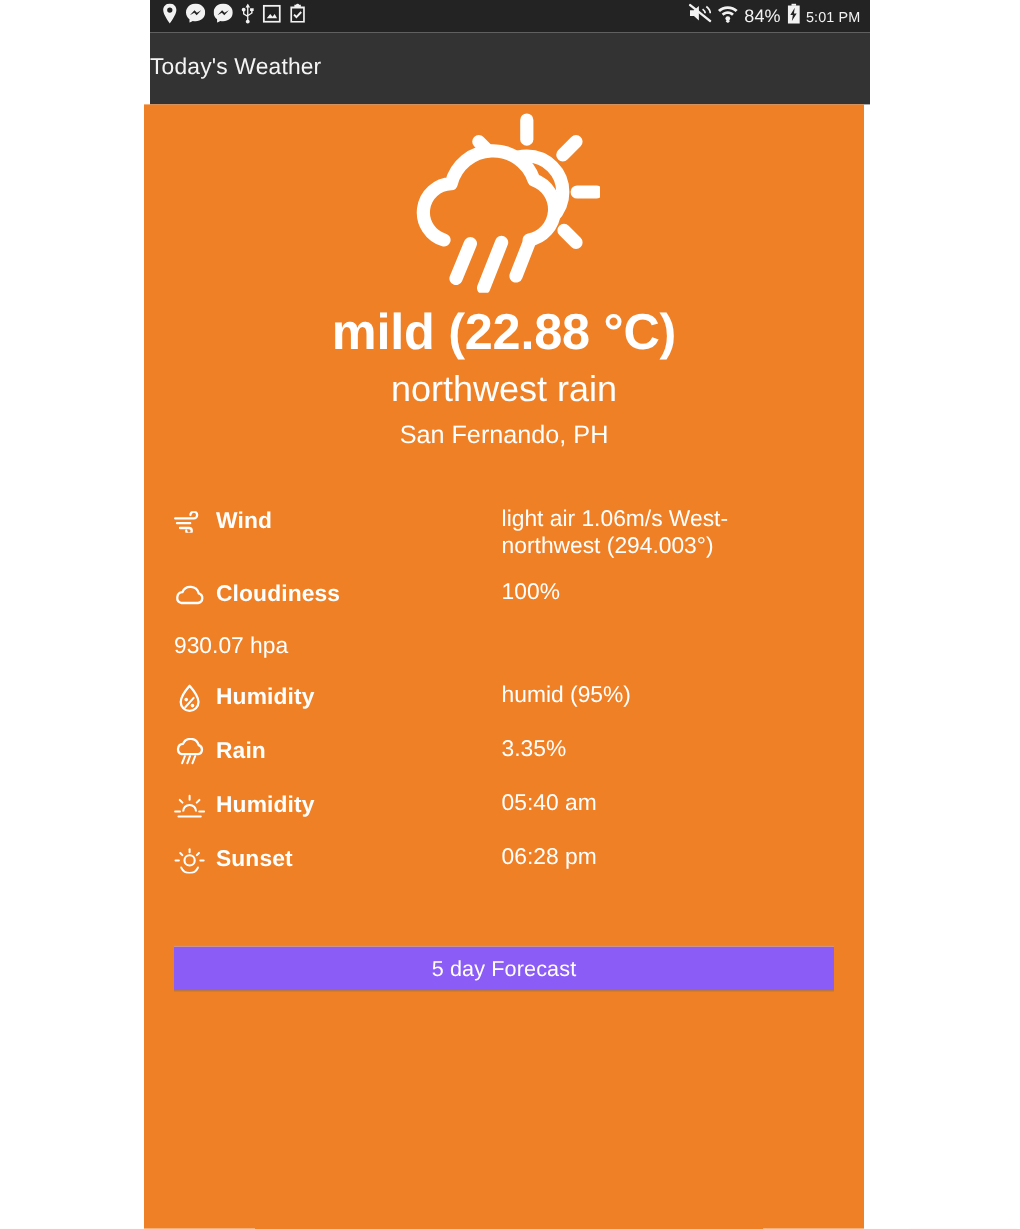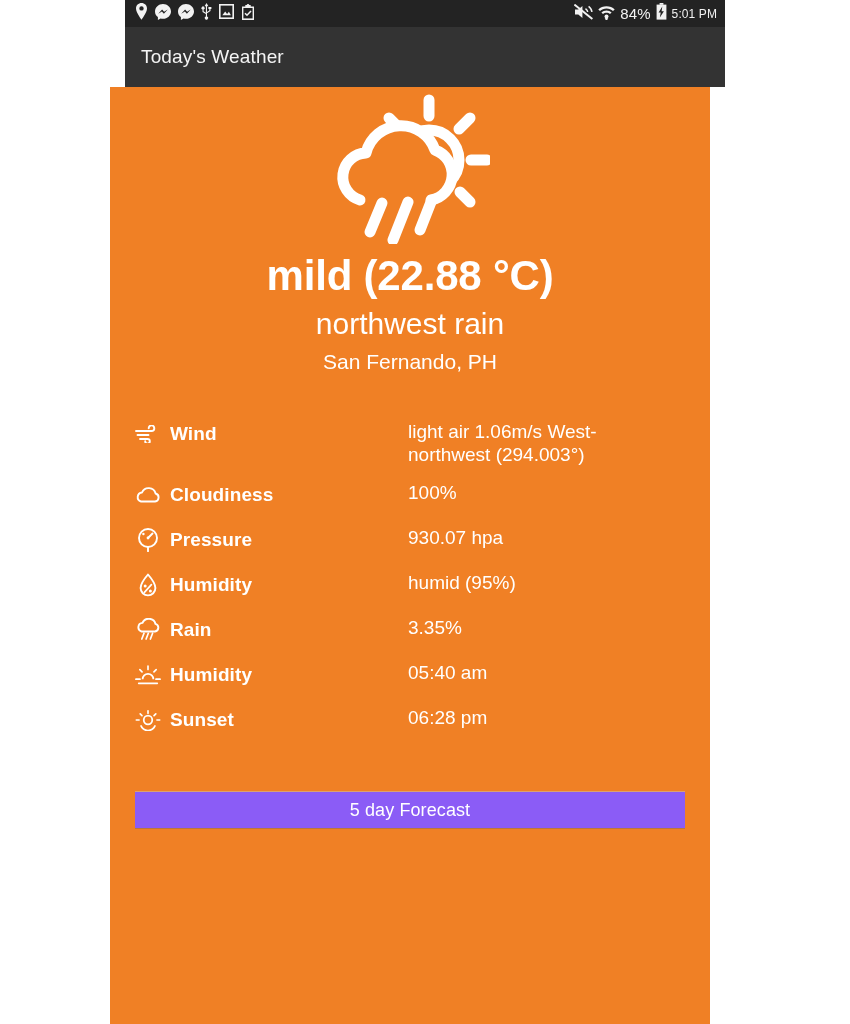--- a/index.html
+++ b/index.html
@@ -44,32 +44,31 @@
   
   .appbar {
     position: absolute;
     left: 125px;
     top: 27px;
     width: 600px;
     height: 60px;
     background: #333333;
     display: flex;
     align-items: center;
-    padding-left: 16px;
   }
   .appbar-title {
     color: #f4f4f4;
     font-size: 19px;
     letter-spacing: 0.15px;
   }
 
   
   .content {
     position: absolute;
-    left: 110px;
+    left: 120px;
     top: 87px;
     width: 600px;
     height: 937px;
     background: #f08025;
     overflow: hidden;
   }
 
   
   .hero {
     padding-top: 5px;
@@ -309,32 +308,20 @@
             <svg width="26" height="18" viewBox="0 0 26 18">
               <path d="M6 15.5a4.6 4.6 0 0 1 1-9 7.2 7.2 0 0 1 13.6 1 4.1 4.1 0 0 1-.5 8z" fill="none" stroke="#ffffff" stroke-width="1.9" stroke-linejoin="round"></path>
             </svg>
           </span>
           <span class="detail-label">Cloudiness</span>
         </div>
         <div class="detail-value">100%</div>
       </div>
 
       <div class="detail-row">
-        <div class="detail-left">
-          <span class="detail-icon">
-            <svg width="22" height="24" viewBox="0 0 22 24">
-              <circle cx="11" cy="10" r="9" fill="none" stroke="#ffffff" stroke-width="1.9"></circle>
-              <path d="M11 10l4.5-4.5" stroke="#ffffff" stroke-width="1.9" stroke-linecap="round"></path>
-              <circle cx="11" cy="10" r="1.4" fill="#ffffff"></circle>
-              <path d="M11 19v4.2" stroke="#ffffff" stroke-width="1.9" stroke-linecap="round"></path>
-              <circle cx="6.4" cy="6" r="1.2" fill="#ffffff"></circle>
-            </svg>
-          </span>
-          <span class="detail-label">Pressure</span>
-        </div>
         <div class="detail-value">930.07 hpa</div>
       </div>
 
       <div class="detail-row">
         <div class="detail-left">
           <span class="detail-icon">
             <svg width="20" height="24" viewBox="0 0 20 24">
               <path d="M10 1.5C10 1.5 2.6 10 2.6 15A7.4 7.4 0 0 0 17.4 15C17.4 10 10 1.5 10 1.5z" fill="none" stroke="#ffffff" stroke-width="1.9" stroke-linejoin="round"></path>
               <circle cx="7.2" cy="13" r="1.5" fill="#ffffff"></circle>
               <circle cx="12.4" cy="18" r="1.5" fill="#ffffff"></circle>

